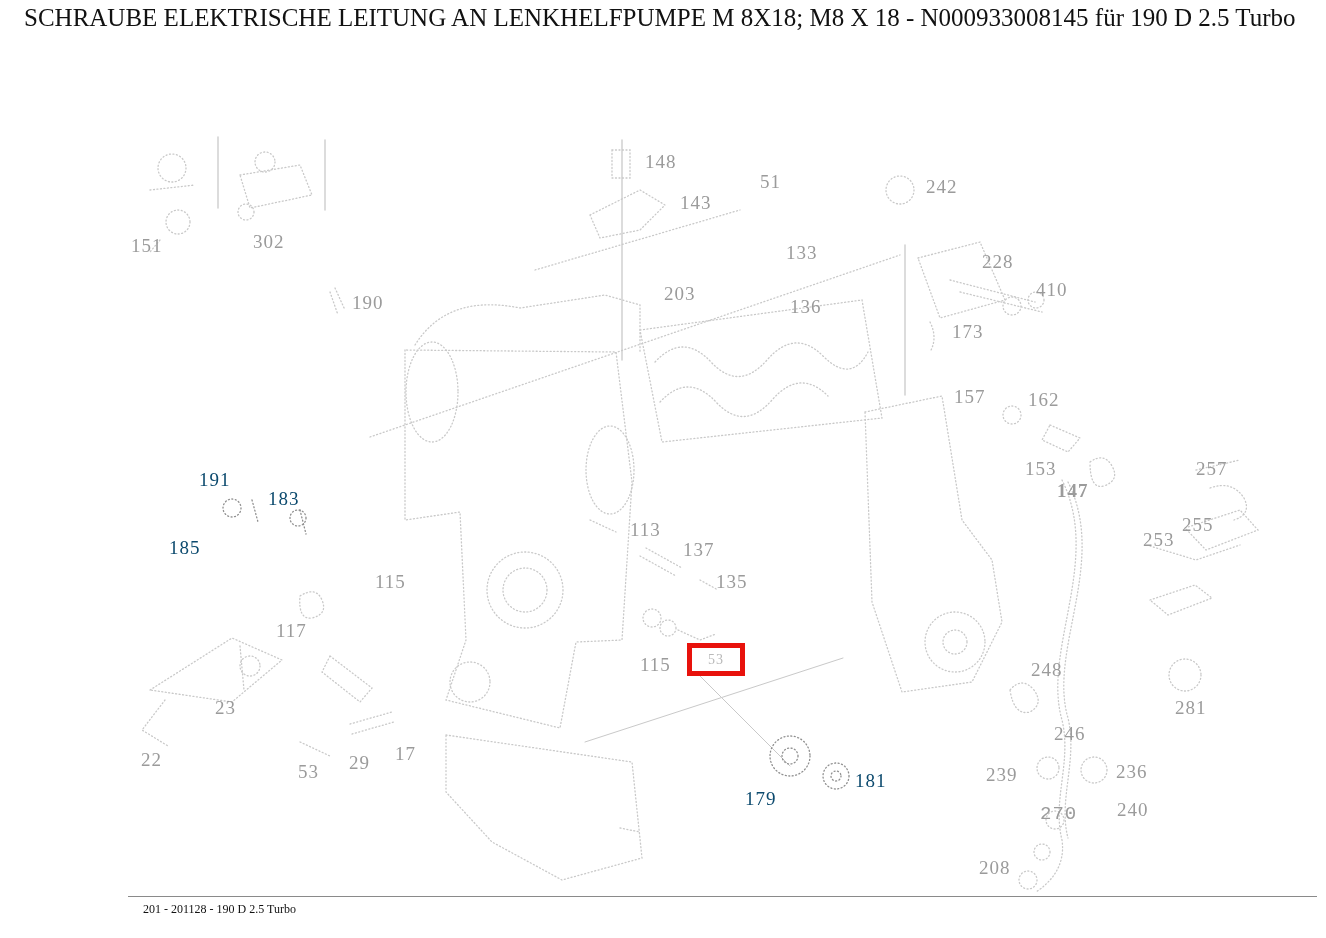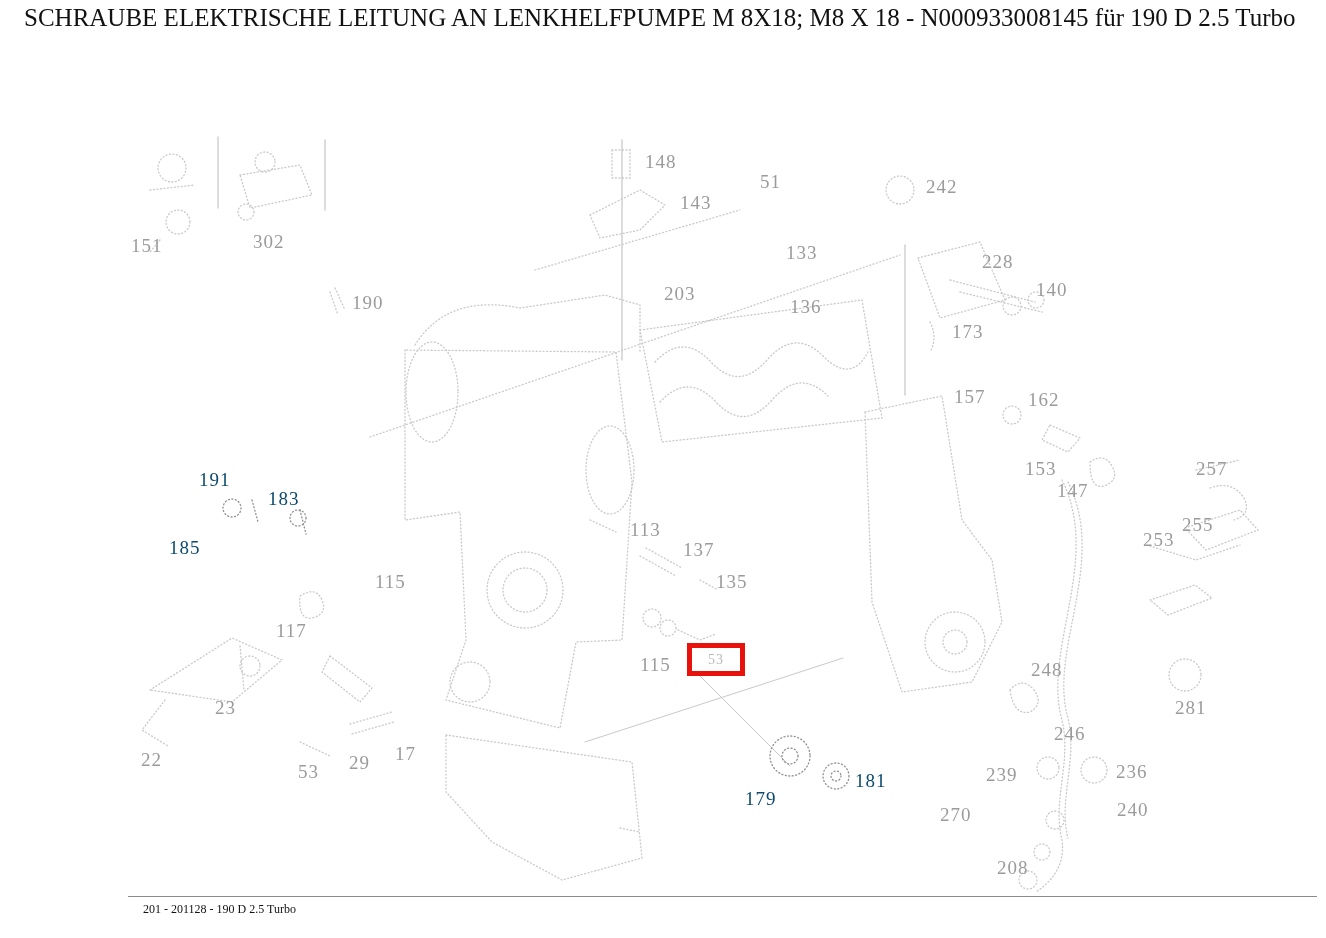--- a/index.html
+++ b/index.html
@@ -136,26 +136,26 @@
       <span class="plabel faint" style="left: 253px; top: 232px;">302</span>
       <span class="plabel faint" style="left: 352px; top: 293px;">190</span>
       <span class="plabel faint" style="left: 645px; top: 152px;">148</span>
       <span class="plabel faint" style="left: 680px; top: 193px;">143</span>
       <span class="plabel faint" style="left: 760px; top: 172px;">51</span>
       <span class="plabel faint" style="left: 664px; top: 284px;">203</span>
       <span class="plabel faint" style="left: 786px; top: 243px;">133</span>
       <span class="plabel faint" style="left: 790px; top: 297px;">136</span>
       <span class="plabel faint" style="left: 926px; top: 177px;">242</span>
       <span class="plabel faint" style="left: 982px; top: 252px;">228</span>
-      <span class="plabel faint" style="left: 1036px; top: 280px;">140</span>
+      <span class="plabel faint" style="left: 1036px; top: 280px;">410</span>
       <span class="plabel faint" style="left: 952px; top: 322px;">173</span>
       <span class="plabel faint" style="left: 954px; top: 387px;">157</span>
       <span class="plabel faint" style="left: 1028px; top: 390px;">162</span>
       <span class="plabel faint" style="left: 1025px; top: 459px;">153</span>
-      <span class="plabel faint" style="left: 1057px; top: 481px;">147</span>
+      <span class="plabel faint" style="left: 1057px; top: 481px; font-weight: bold;">147</span>
       <span class="plabel faint" style="left: 1196px; top: 459px;">257</span>
       <span class="plabel faint" style="left: 1182px; top: 515px;">255</span>
       <span class="plabel faint" style="left: 1143px; top: 530px;">253</span>
       <span class="plabel dark" style="left: 199px; top: 470px;">191</span>
       <span class="plabel dark" style="left: 268px; top: 489px;">183</span>
       <span class="plabel dark" style="left: 169px; top: 538px;">185</span>
       <span class="plabel faint" style="left: 375px; top: 572px;">115</span>
       <span class="plabel faint" style="left: 630px; top: 520px;">113</span>
       <span class="plabel faint" style="left: 683px; top: 540px;">137</span>
       <span class="plabel faint" style="left: 716px; top: 572px;">135</span>
@@ -166,23 +166,23 @@
       <span class="plabel faint" style="left: 349px; top: 753px;">29</span>
       <span class="plabel faint" style="left: 395px; top: 744px;">17</span>
       <span class="plabel faint" style="left: 640px; top: 655px;">115</span>
       <span class="plabel dark" style="left: 745px; top: 789px;">179</span>
       <span class="plabel dark" style="left: 855px; top: 771px;">181</span>
       <span class="plabel faint" style="left: 1031px; top: 660px;">248</span>
       <span class="plabel faint" style="left: 1175px; top: 698px;">281</span>
       <span class="plabel faint" style="left: 1006px; top: 724px; margin-left: 48px;">246</span>
       <span class="plabel faint" style="left: 986px; top: 765px;">239</span>
       <span class="plabel faint" style="left: 1116px; top: 762px;">236</span>
-      <span class="plabel faint" style="left: 940px; top: 805px;">270</span>
+      <span class="plabel faint" style="left: 1040px; top: 805px; font-family: Liberation Mono, monospace;">270</span>
       <span class="plabel faint" style="left: 1117px; top: 800px;">240</span>
-      <span class="plabel faint" style="left: 979px; top: 858px; margin-left: 18px;">208</span>
+      <span class="plabel faint" style="left: 979px; top: 858px;">208</span>
     </div>
 
   <div id="hlbox" style="left: 687px; top: 643px; width: 58px; height: 33px; border: 5px solid rgb(232, 18, 12);">
     <span class="inner">53</span>
   </div>
 
   <div id="footer-rule"></div>
   <div id="footer-caption">201 - 201128 - 190 D 2.5 Turbo</div>
 
 </div>

